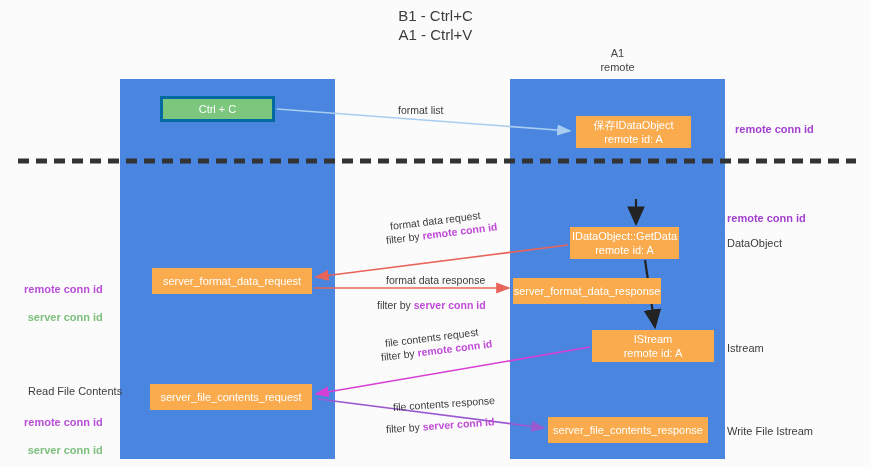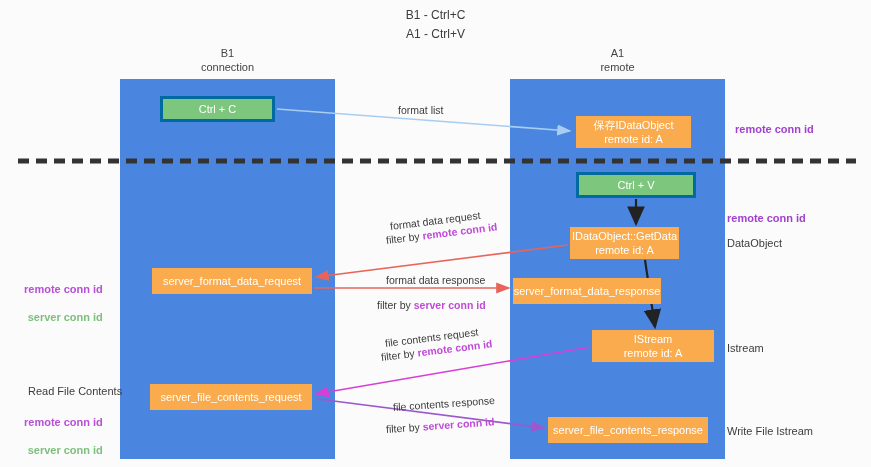--- a/index.html
+++ b/index.html
@@ -9,21 +9,21 @@
     background:#fbfbfb;
   }
   #stage{position:absolute;inset:0;}
 
   .lane{position:absolute;background:#4a86e0;}
   .lane-b1{left:120px;top:79px;width:215px;height:380px;}
   .lane-a1{left:510px;top:79px;width:215px;height:380px;}
 
   .title{
     position:absolute;left:0;right:0;top:6px;text-align:center;
-    font-size:12px;color:#3c3c3c;line-height:19px;white-space:pre-line;
+    font-size:15px;color:#3c3c3c;line-height:19px;white-space:pre-line;
   }
 
   .colhead{
     position:absolute;text-align:center;font-size:11px;color:#444;
     line-height:14px;white-space:pre-line;width:215px;
   }
   .colhead-b1{left:120px;top:46px;}
   .colhead-a1{left:510px;top:46px;}
 
   .node{
@@ -87,22 +87,20 @@
 <body>
 
 <div id="stage">
 
   <div class="lane lane-b1"></div>
   <div class="lane lane-a1"></div>
 
   <div class="title">B1 - Ctrl+C
 A1 - Ctrl+V</div>
 
-  <div class="colhead colhead-b1">B1
-connection</div>
   <div class="colhead colhead-a1">A1
 remote</div>
 
   <svg class="overlay">
     <defs>
       <marker id="ah-blue" markerWidth="9" markerHeight="7" refX="8" refY="3.5" orient="auto">
         <polygon points="0 0, 9 3.5, 0 7" fill="#a8cdf0"></polygon>
       </marker>
       <marker id="ah-red" markerWidth="9" markerHeight="7" refX="8" refY="3.5" orient="auto">
         <polygon points="0 0, 9 3.5, 0 7" fill="#e8645a"></polygon>
@@ -131,21 +129,20 @@
     <line x1="645" y1="260" x2="655" y2="327" stroke="#222222" stroke-width="2.2" marker-end="url(#ah-black)"></line>
 
     <line x1="590" y1="347" x2="316" y2="394" stroke="#d63fd6" stroke-width="1.6" marker-end="url(#ah-magenta)"></line>
 
     <line x1="318" y1="399" x2="544" y2="428" stroke="#9b59d0" stroke-width="1.6" marker-end="url(#ah-violet)"></line>
   </svg>
 
   <div class="node green n-ctrlc">Ctrl + C</div>
   <div class="node orange n-idataobject">保存IDataObject
 remote id: A</div>
-  <div class="node green n-ctrlv">Ctrl + V</div>
   <div class="node orange n-getdata">IDataObject::GetData
 remote id: A</div>
   <div class="node orange n-sfdreq">server_format_data_request</div>
   <div class="node orange n-sfdres">server_format_data_response</div>
   <div class="node orange n-istream">IStream
 remote id: A</div>
   <div class="node orange n-sfcreq">server_file_contents_request</div>
   <div class="node orange n-sfcres">server_file_contents_response</div>
 
   <div class="lbl l-formatlist">format list</div>

